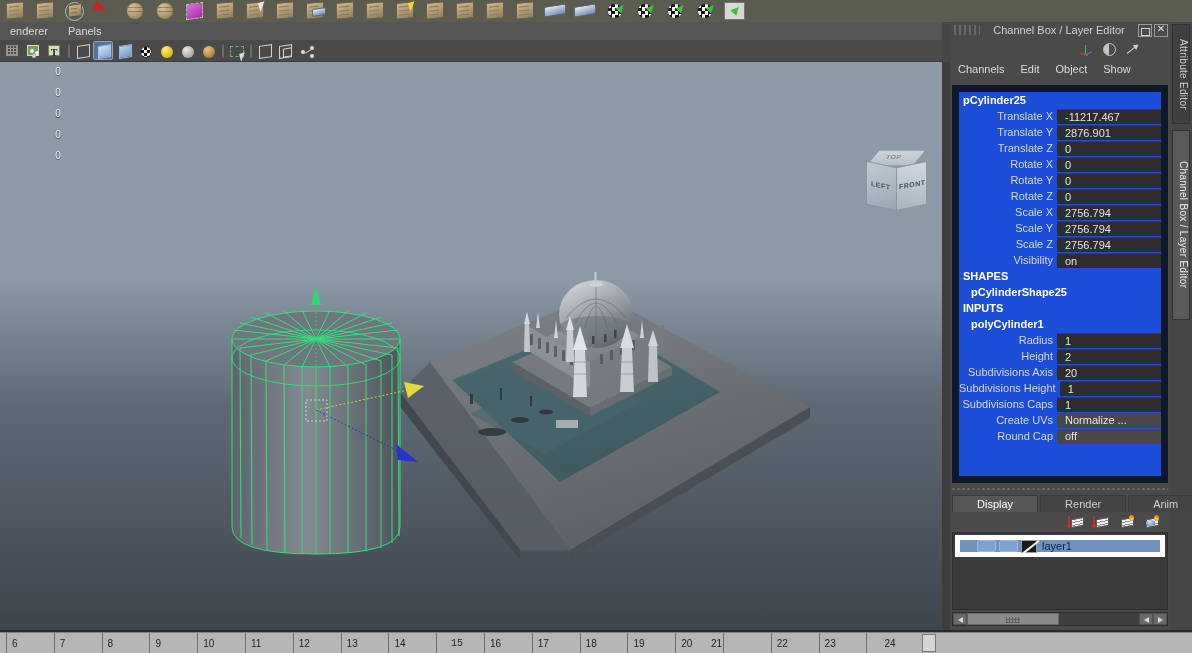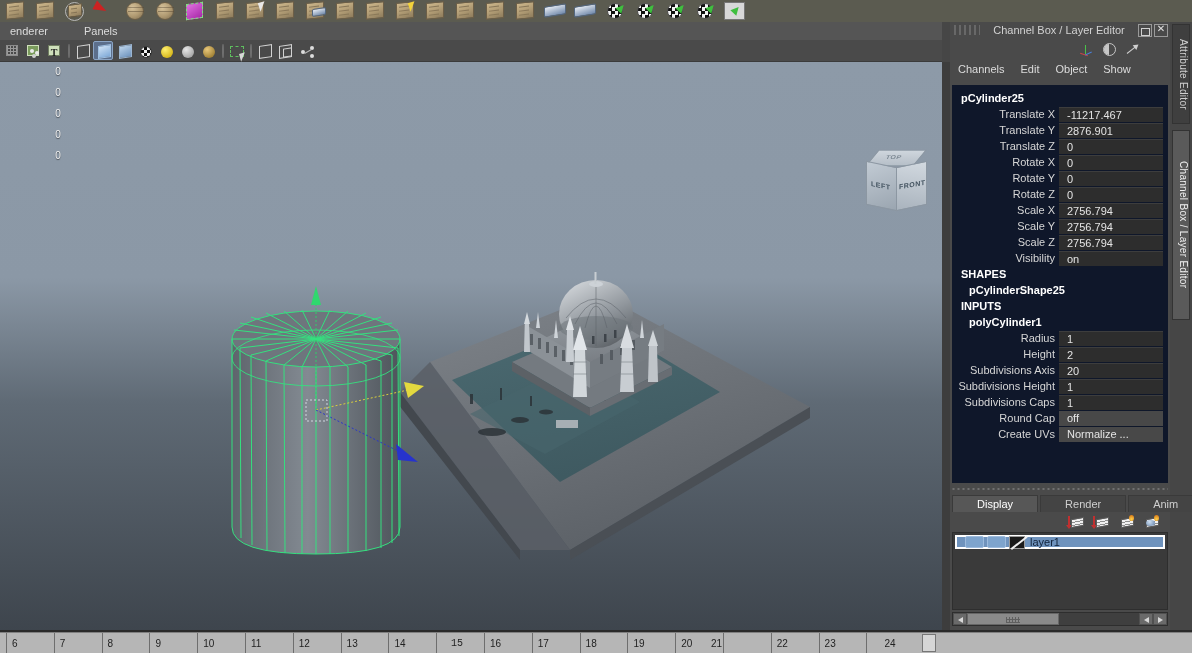--- a/index.html
+++ b/index.html
@@ -46,21 +46,21 @@
        repeating-conic-gradient(#111 0% 25%, #f2f2f2 0% 50%);
      background-size:7px 7px; border:1px solid #555; }
   .ico-garrow { position:absolute; right:5px; top:4px; width:0;height:0;
      border-left:8px solid #3fbf3f; border-top:4px solid transparent; border-bottom:4px solid transparent;
      transform:rotate(-48deg); }
   .ico-frame { position:absolute; left:4px; top:2px; width:21px;height:18px;
      background:#d8d8d8; border:1px solid #777; }
 
   
   .menubar { position:absolute; left:0; top:22px; width:942px; height:18px;
-             background:#555555; display:flex; align-items:center;gap:16px; }
+             background:#555555; display:flex; align-items:center; }
   .menubar .mi { padding:0 10px; font-size:11px; color:#dcdcdc; line-height:18px; cursor:default; }
 
   
   .vptools { position:absolute; left:0; top:40px; width:942px; height:22px;
              background:#4a4a4a; display:flex; align-items:center; padding-left:2px;
              border-bottom:1px solid #3b3b3b; }
   .tbtn { width:20px; height:19px; margin-right:1px; position:relative;
           border:1px solid transparent; border-radius:2px; flex:0 0 20px; }
   .tbtn.active { background:#5c6f8c; border-color:#8aa4c4; }
   .tsep { width:7px; height:16px; flex:0 0 7px; position:relative; }
@@ -147,21 +147,21 @@
   .ri-arrow:before{content:"";position:absolute;left:1px;bottom:2px;width:12px;height:1px;
      background:#cfcfcf;transform:rotate(-38deg);transform-origin:left;}
   .ri-arrow:after{content:"";position:absolute;right:1px;top:1px;width:0;height:0;
      border-left:5px solid #cfcfcf;border-top:3px solid transparent;border-bottom:3px solid transparent;
      transform:rotate(-38deg);}
 
   .cb-menu { height:19px; display:flex; align-items:center; background:#4a4a4a; }
   .cb-menu span { padding:0 8px; font-size:11px; color:#dcdcdc; line-height:19px; }
 
   .cbox { position:absolute; left:2px; top:63px; width:216px; height:398px;
-          background:#0f172a; border:5px solid #0f172a; overflow:hidden; }
+          background:#1d4ed8; border:7px solid #0f172a; overflow:hidden; }
   .cb-node { font-weight:bold; color:#ffffff; font-size:11px; padding:2px 0 2px 4px; }
   .cb-node.ind { padding-left:12px; }
   .cb-sec { font-weight:bold; color:#ffffff; font-size:11px; padding:2px 0 2px 4px; }
   .cb-row { display:flex; align-items:center; height:16px; }
   .cb-lbl { flex:1; text-align:right; padding-right:4px; font-size:11px; color:#d6d6d6;
             white-space:nowrap; }
   .cb-val { width:104px; height:15px; background:#2d2d2d; color:#e4e4e4; font-size:11px;
             line-height:15px; padding-left:8px; border-top:1px solid #3d3d3d; white-space:nowrap;
             overflow:hidden; }
   .cb-row.noval .cb-val { background:#484848; border-top:none; }
@@ -185,22 +185,22 @@
      background:linear-gradient(180deg,#f0f0f0 0 2px,#8f8f8f 2px 3px,#f0f0f0 3px 5px,#8f8f8f 5px 6px,#f0f0f0 6px 9px);
      border:1px solid #5c5c5c; transform:skewY(-10deg); }
   .li .rarr { position:absolute; left:0; top:1px; width:2px; height:10px; background:#c03030; }
   .li .rarr:after { content:""; position:absolute; left:-2px; bottom:-3px; width:0;height:0;
      border-left:3px solid transparent;border-right:3px solid transparent;border-top:4px solid #c03030; }
   .li .flame { position:absolute; right:1px; top:0; width:5px; height:6px;
      background:radial-gradient(circle at 50% 70%,#ffd24a,#d06a10); border-radius:50% 50% 40% 40%; }
   .li .blue { position:absolute; left:3px; top:5px; width:9px;height:6px;border-radius:50%;
      background:radial-gradient(circle at 40% 30%,#cfe0f2,#5f7fa8); }
   .le-list { height:78px; background:#3a3a3a; border:1px solid #2e2e2e; padding:2px; }
-  .le-row { display:flex; align-items:center; height:14px; background:#6f93bd;
-     border:2px solid #ffffff; padding-left:8px; }
+  .le-row { display:flex; align-items:center; height:22px; background:#6f93bd;
+     border:5px solid #ffffff; padding-left:17px; }
   .le-chk { width:19px; height:12px; background:#7ea4cd; border:1px solid #9dbbdd;
      border-radius:2px; margin-right:3px; }
   .le-swatch { width:16px; height:13px; background:#1a1a1a; border:1px solid #9a9a9a;
      margin-right:5px; position:relative; }
   .le-swatch:after{content:"";position:absolute;left:-1px;top:5px;width:20px;height:1.5px;
      background:#f0f0f0;transform:rotate(-38deg);}
   .le-name { font-size:11px; color:#11223a; }
   .le-scroll { height:14px; background:#4a4a4a; display:flex; align-items:center; margin-top:2px;
      border:1px solid #2e2e2e; }
   .le-sbtn { width:14px;height:12px;background:#6a6a6a;border:1px solid #505050;
@@ -677,26 +677,26 @@
           </div>
           <div class="cb-row">
             <div class="cb-lbl">Subdivisions Height</div>
             <div class="cb-val">1</div>
           </div>
           <div class="cb-row">
             <div class="cb-lbl">Subdivisions Caps</div>
             <div class="cb-val">1</div>
           </div>
           <div class="cb-row noval">
+            <div class="cb-lbl">Create UVs</div>
+            <div class="cb-val">Normalize ...</div>
+          </div>
+          <div class="cb-row noval">
             <div class="cb-lbl">Round Cap</div>
             <div class="cb-val">off</div>
-          </div>
-          <div class="cb-row noval">
-            <div class="cb-lbl">Create UVs</div>
-            <div class="cb-val">Normalize ...</div>
           </div>
         </div>
     </div>
 
     <div class="rp-grip"></div>
 
     <div class="ledit">
       <div class="le-tabs" id="le-tabs">
           <div class="le-tab active">Display</div>
           <div class="le-tab">Render</div>

